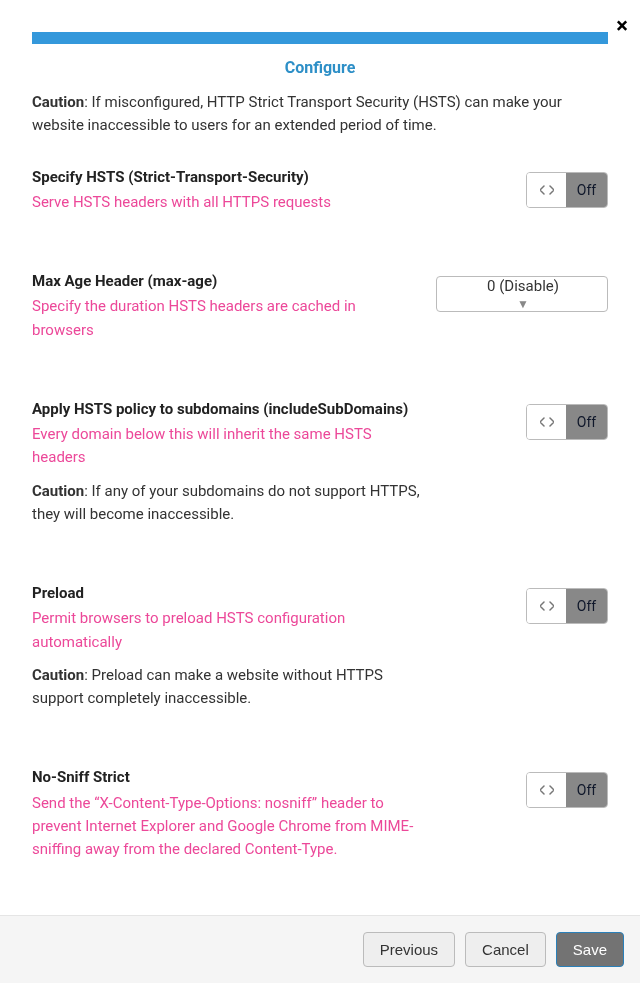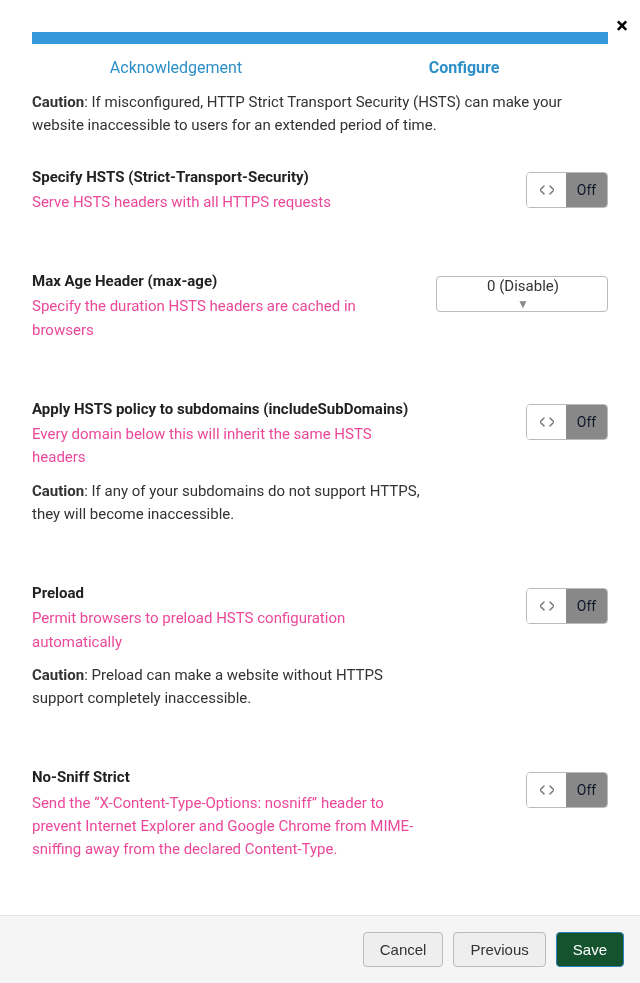--- a/index.html
+++ b/index.html
@@ -134,34 +134,33 @@
     .btn {
       border: 1px solid #bbb;
       background: #eee;
       color: #333;
       border-radius: 4px;
       padding: 8px 16px;
       font-size: 15px;
       cursor: pointer;
     }
     .btn.primary {
-      background: #14532d;
+      background: #737373;
       color: #fff;
       border-color: #2a80b9;
     }
   </style>
 </head>
 <body>
 
 <div class="close-btn">×</div>
 
 <div class="blue-bar"></div>
 
 <div class="tabs">
-  <div class="tab">Acknowledgement</div>
   <div class="tab active">Configure</div>
 </div>
 
 <div class="content">
 
   <p class="caution-top">
     <span class="caution-label">Caution</span><span>: If misconfigured, HTTP Strict Transport Security (HSTS) can make your website inaccessible to users for an extended period of time.</span>
   </p>
 
   <div class="setting">
@@ -247,16 +246,16 @@
             </svg>
         </div>
         <div class="toggle-label">Off</div>
       </div>
     </div>
   </div>
 
 </div>
 
 <div class="footer">
+  <button class="btn">Previous</button>
   <button class="btn">Cancel</button>
-  <button class="btn">Previous</button>
   <button class="btn primary">Save</button>
 </div>
 
 </body></html>

